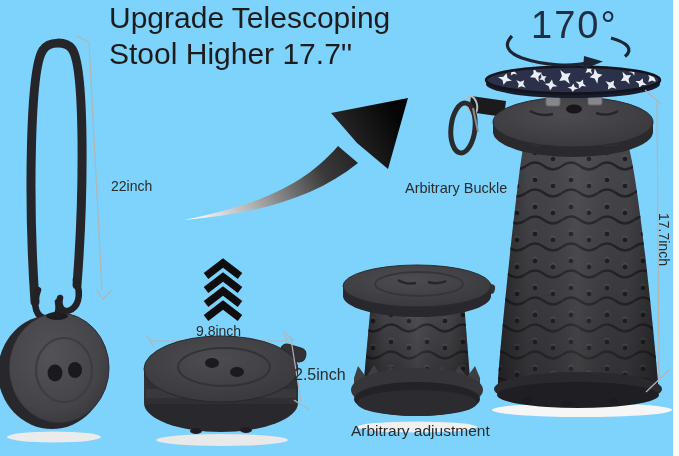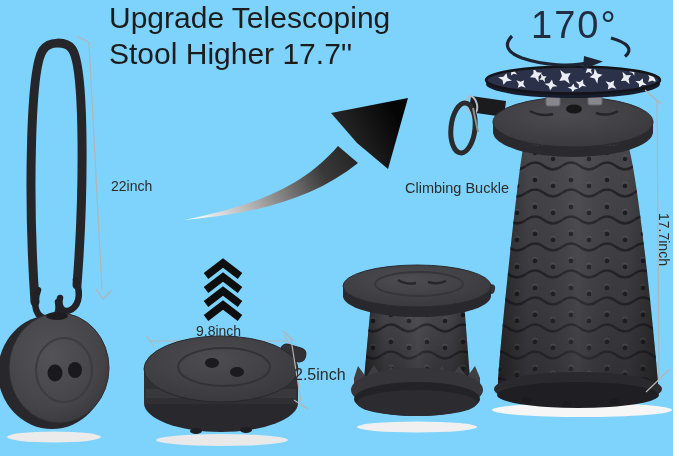--- a/index.html
+++ b/index.html
@@ -222,17 +222,18 @@
     <path d="M657,100 L659,379"></path>
     <path d="M646,392 L670,369"></path>
   </g>
 </svg>
 
 <div class="title-line" id="title-line1">Upgrade Telescoping</div>
 <div class="title-line" id="title-line2">Stool Higher 17.7''</div>
 <div class="label" id="label-strap-length">22inch</div>
 <div class="label" id="label-seat-diameter">9.8inch</div>
 <div class="label" id="label-folded-height">2.5inch</div>
-<div class="label" id="label-climbing-buckle">Climbing Buckle</div>
+<div class="label" id="label-climbing-buckle">Arbitrary Buckle</div>
+<div class="label" id="label-arbitrary-adjustment">Arbitrary adjustment</div>
 <div class="label" id="label-rotation-360">170°</div>
 <div class="label" id="label-extended-height">17.7inch</div>
 
 </div>
 
 </body></html>

